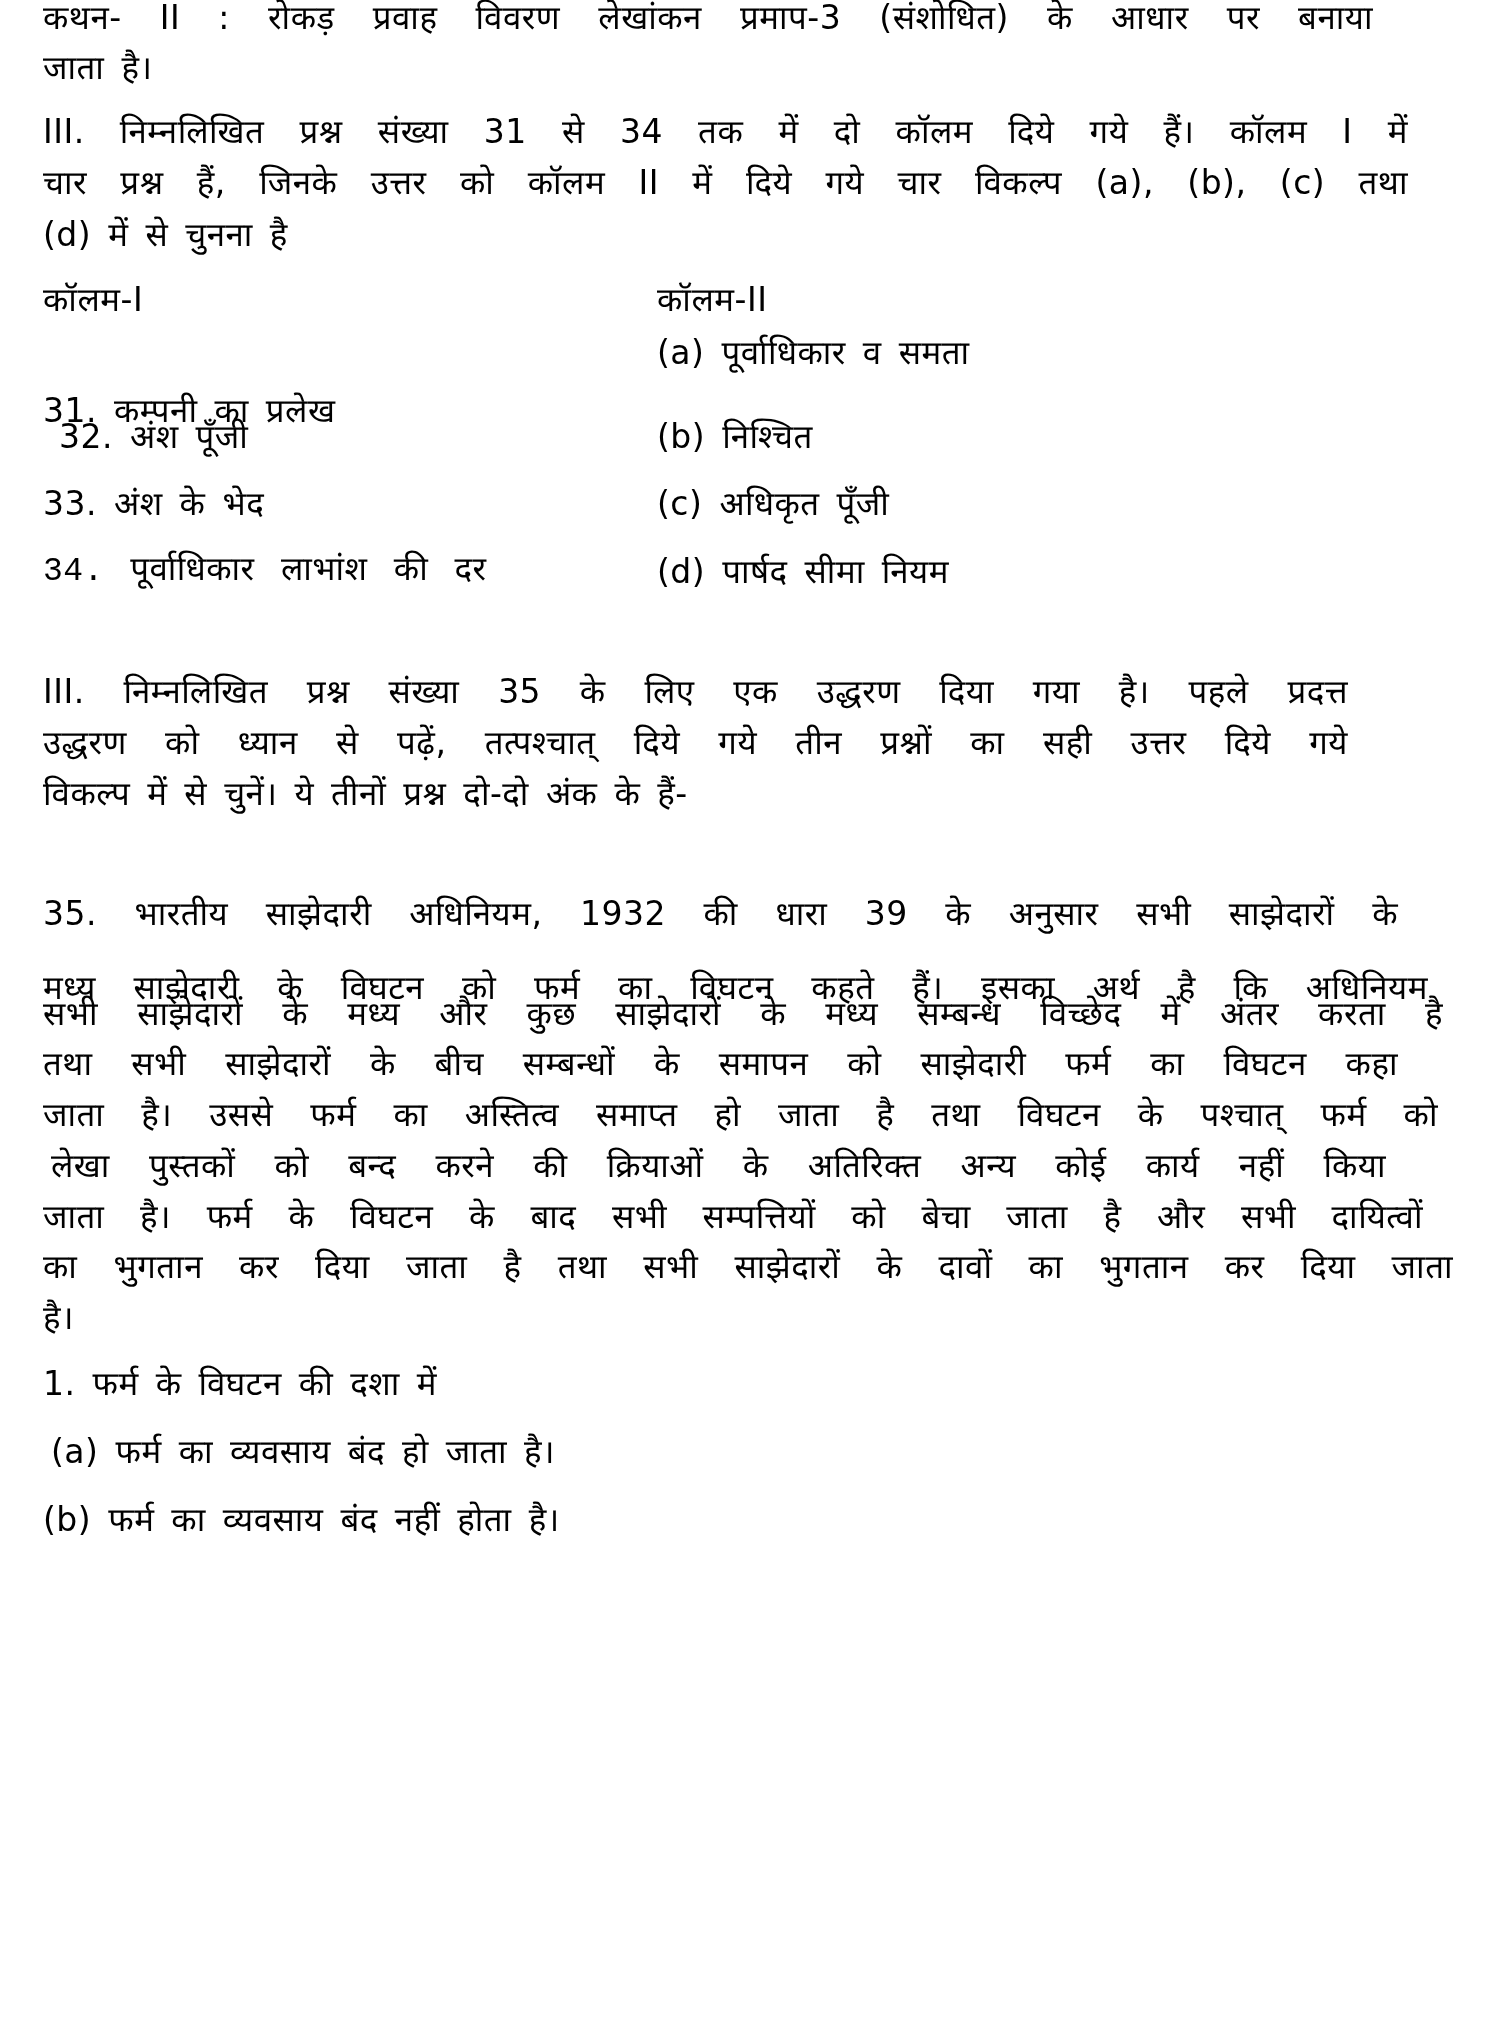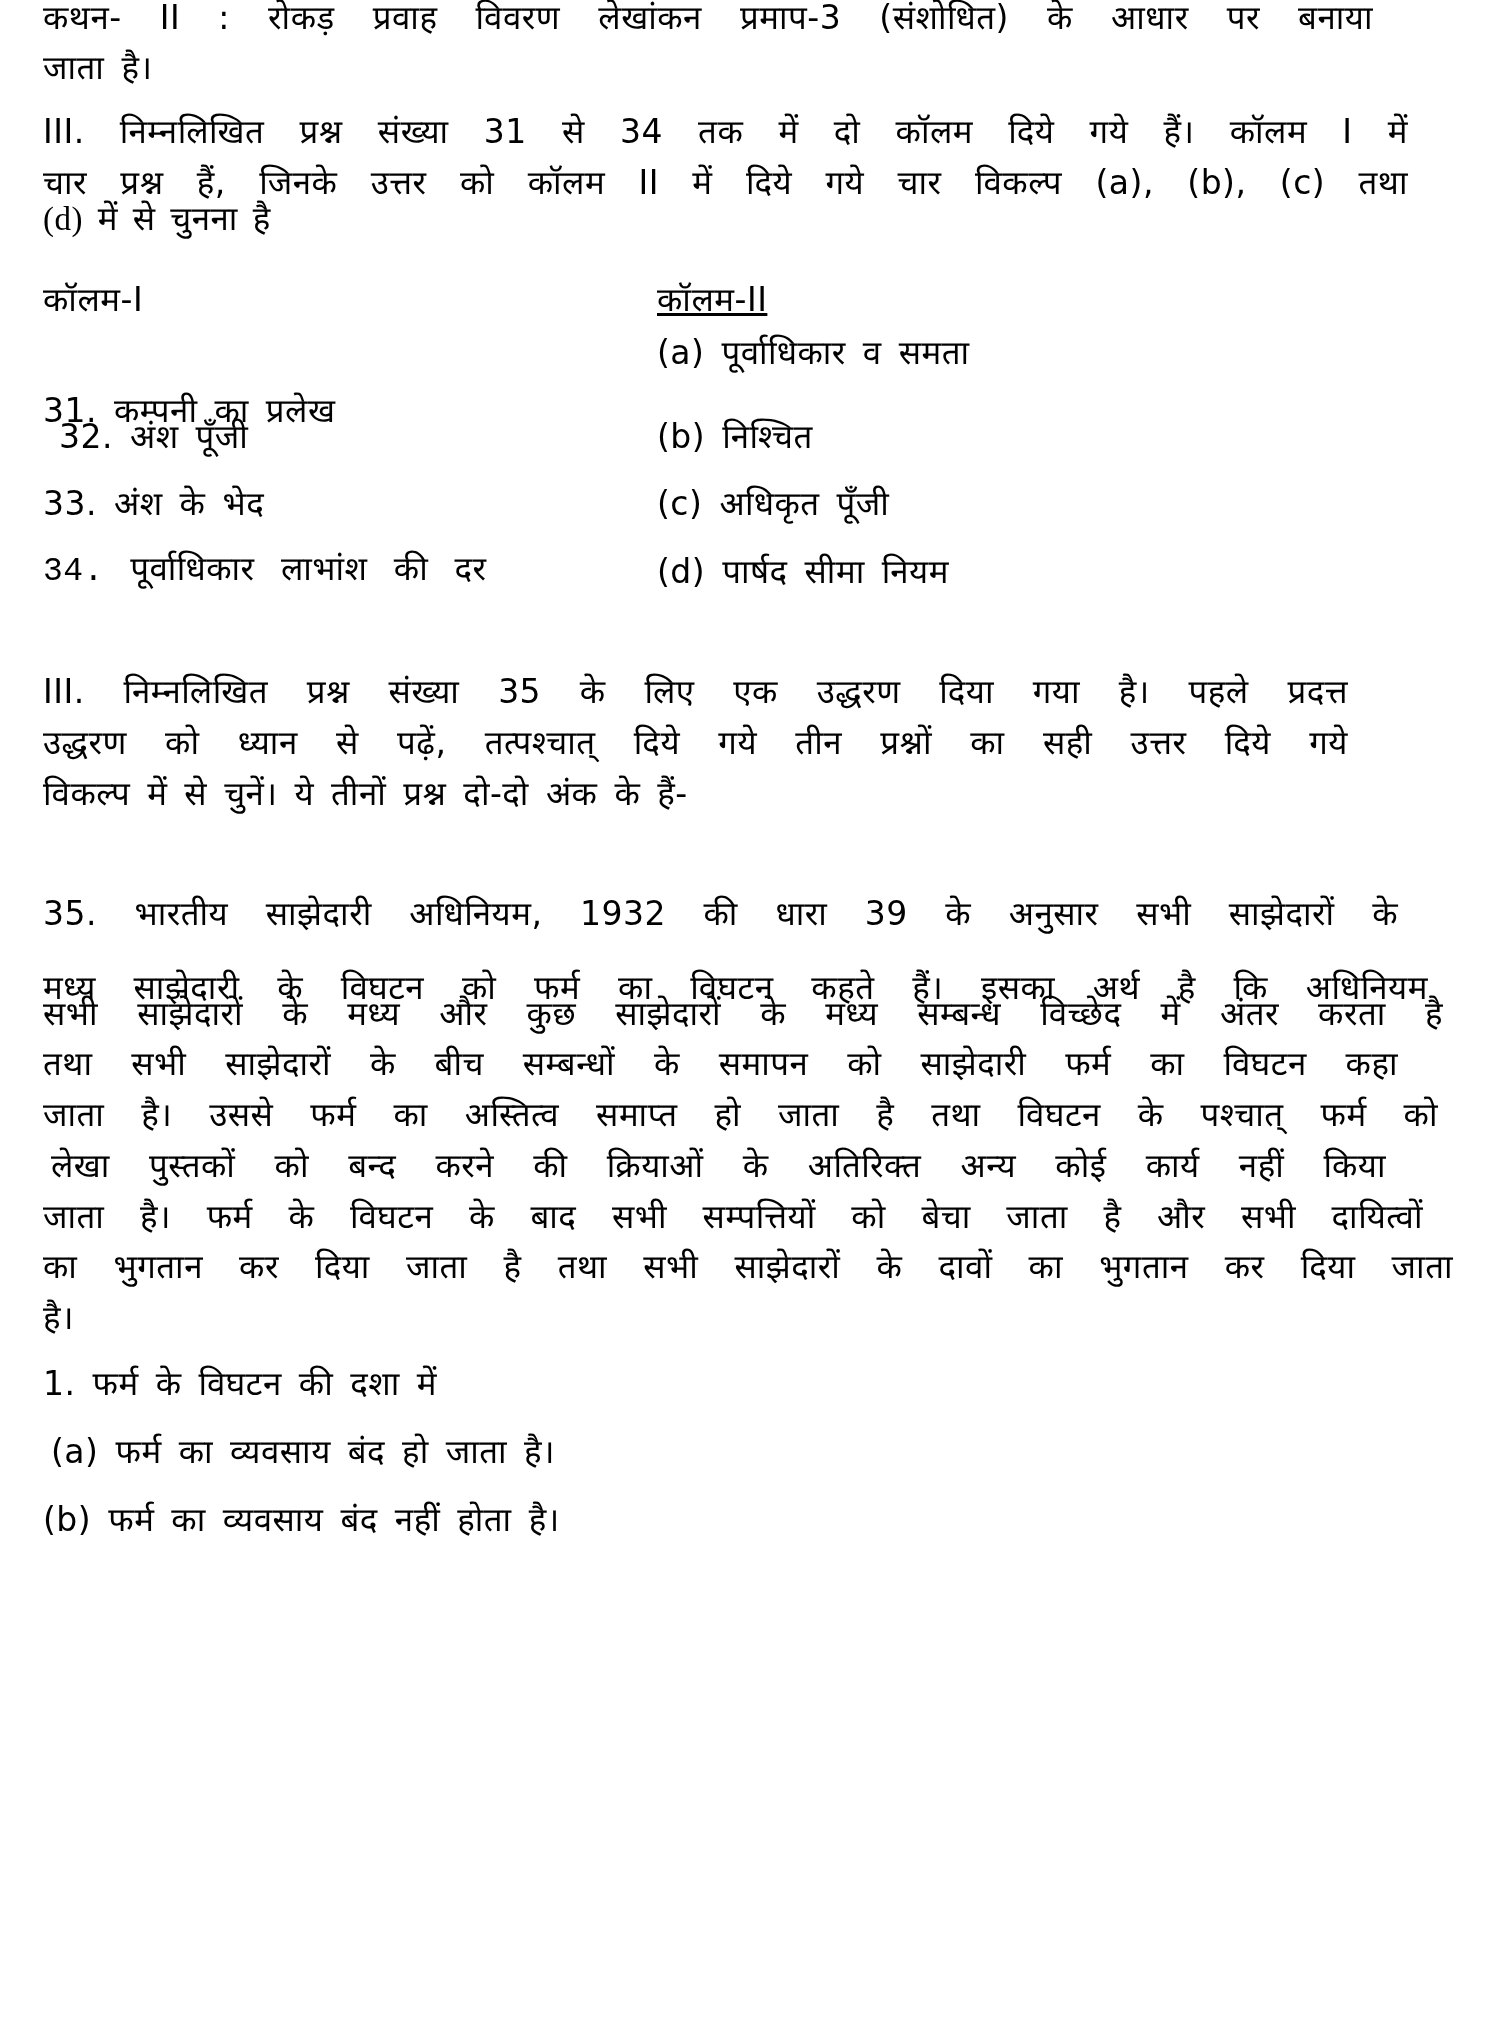--- a/index.html
+++ b/index.html
@@ -48,24 +48,24 @@
 </head>
 <body>
 
 <div class="page">
 
   <div class="justify-line" style="top:-4px; width:1330px;">कथन- II : रोकड़ प्रवाह विवरण लेखांकन प्रमाप-3 (संशोधित) के आधार पर बनाया</div>
   <div class="line" style="top:46px;">जाता है।</div>
 
   <div class="justify-line" style="top:110px; width:1365px;">III. निम्नलिखित प्रश्न संख्या 31 से 34 तक में दो कॉलम दिये गये हैं। कॉलम I में</div>
   <div class="justify-line" style="top:161px; width:1365px;">चार प्रश्न हैं, जिनके उत्तर को कॉलम II में दिये गये चार विकल्प (a), (b), (c) तथा</div>
-  <div class="line" style="top:197px;font-family:Liberation Serif, serif;">(d) में से चुनना है</div>
+  <div class="line" style="top:213px;">(d) में से चुनना है</div>
 
   <div class="line" style="top:278px;">कॉलम-I</div>
-  <div class="col2" style="top:278px;text-decoration:underline;">कॉलम-II</div>
+  <div class="col2" style="top:278px;">कॉलम-II</div>
 
   <div class="line" style="top:347px;margin-top:42px;">31. कम्पनी का प्रलेख</div>
   <div class="col2" style="top:331px;">(a) पूर्वाधिकार व समता</div>
 
   <div class="line" style="top:415px;margin-left:16px;">32. अंश पूँजी</div>
   <div class="col2" style="top:415px;">(b) निश्चित</div>
 
   <div class="line" style="top:482px;">33. अंश के भेद</div>
   <div class="col2" style="top:482px;">(c) अधिकृत पूँजी</div>
 

